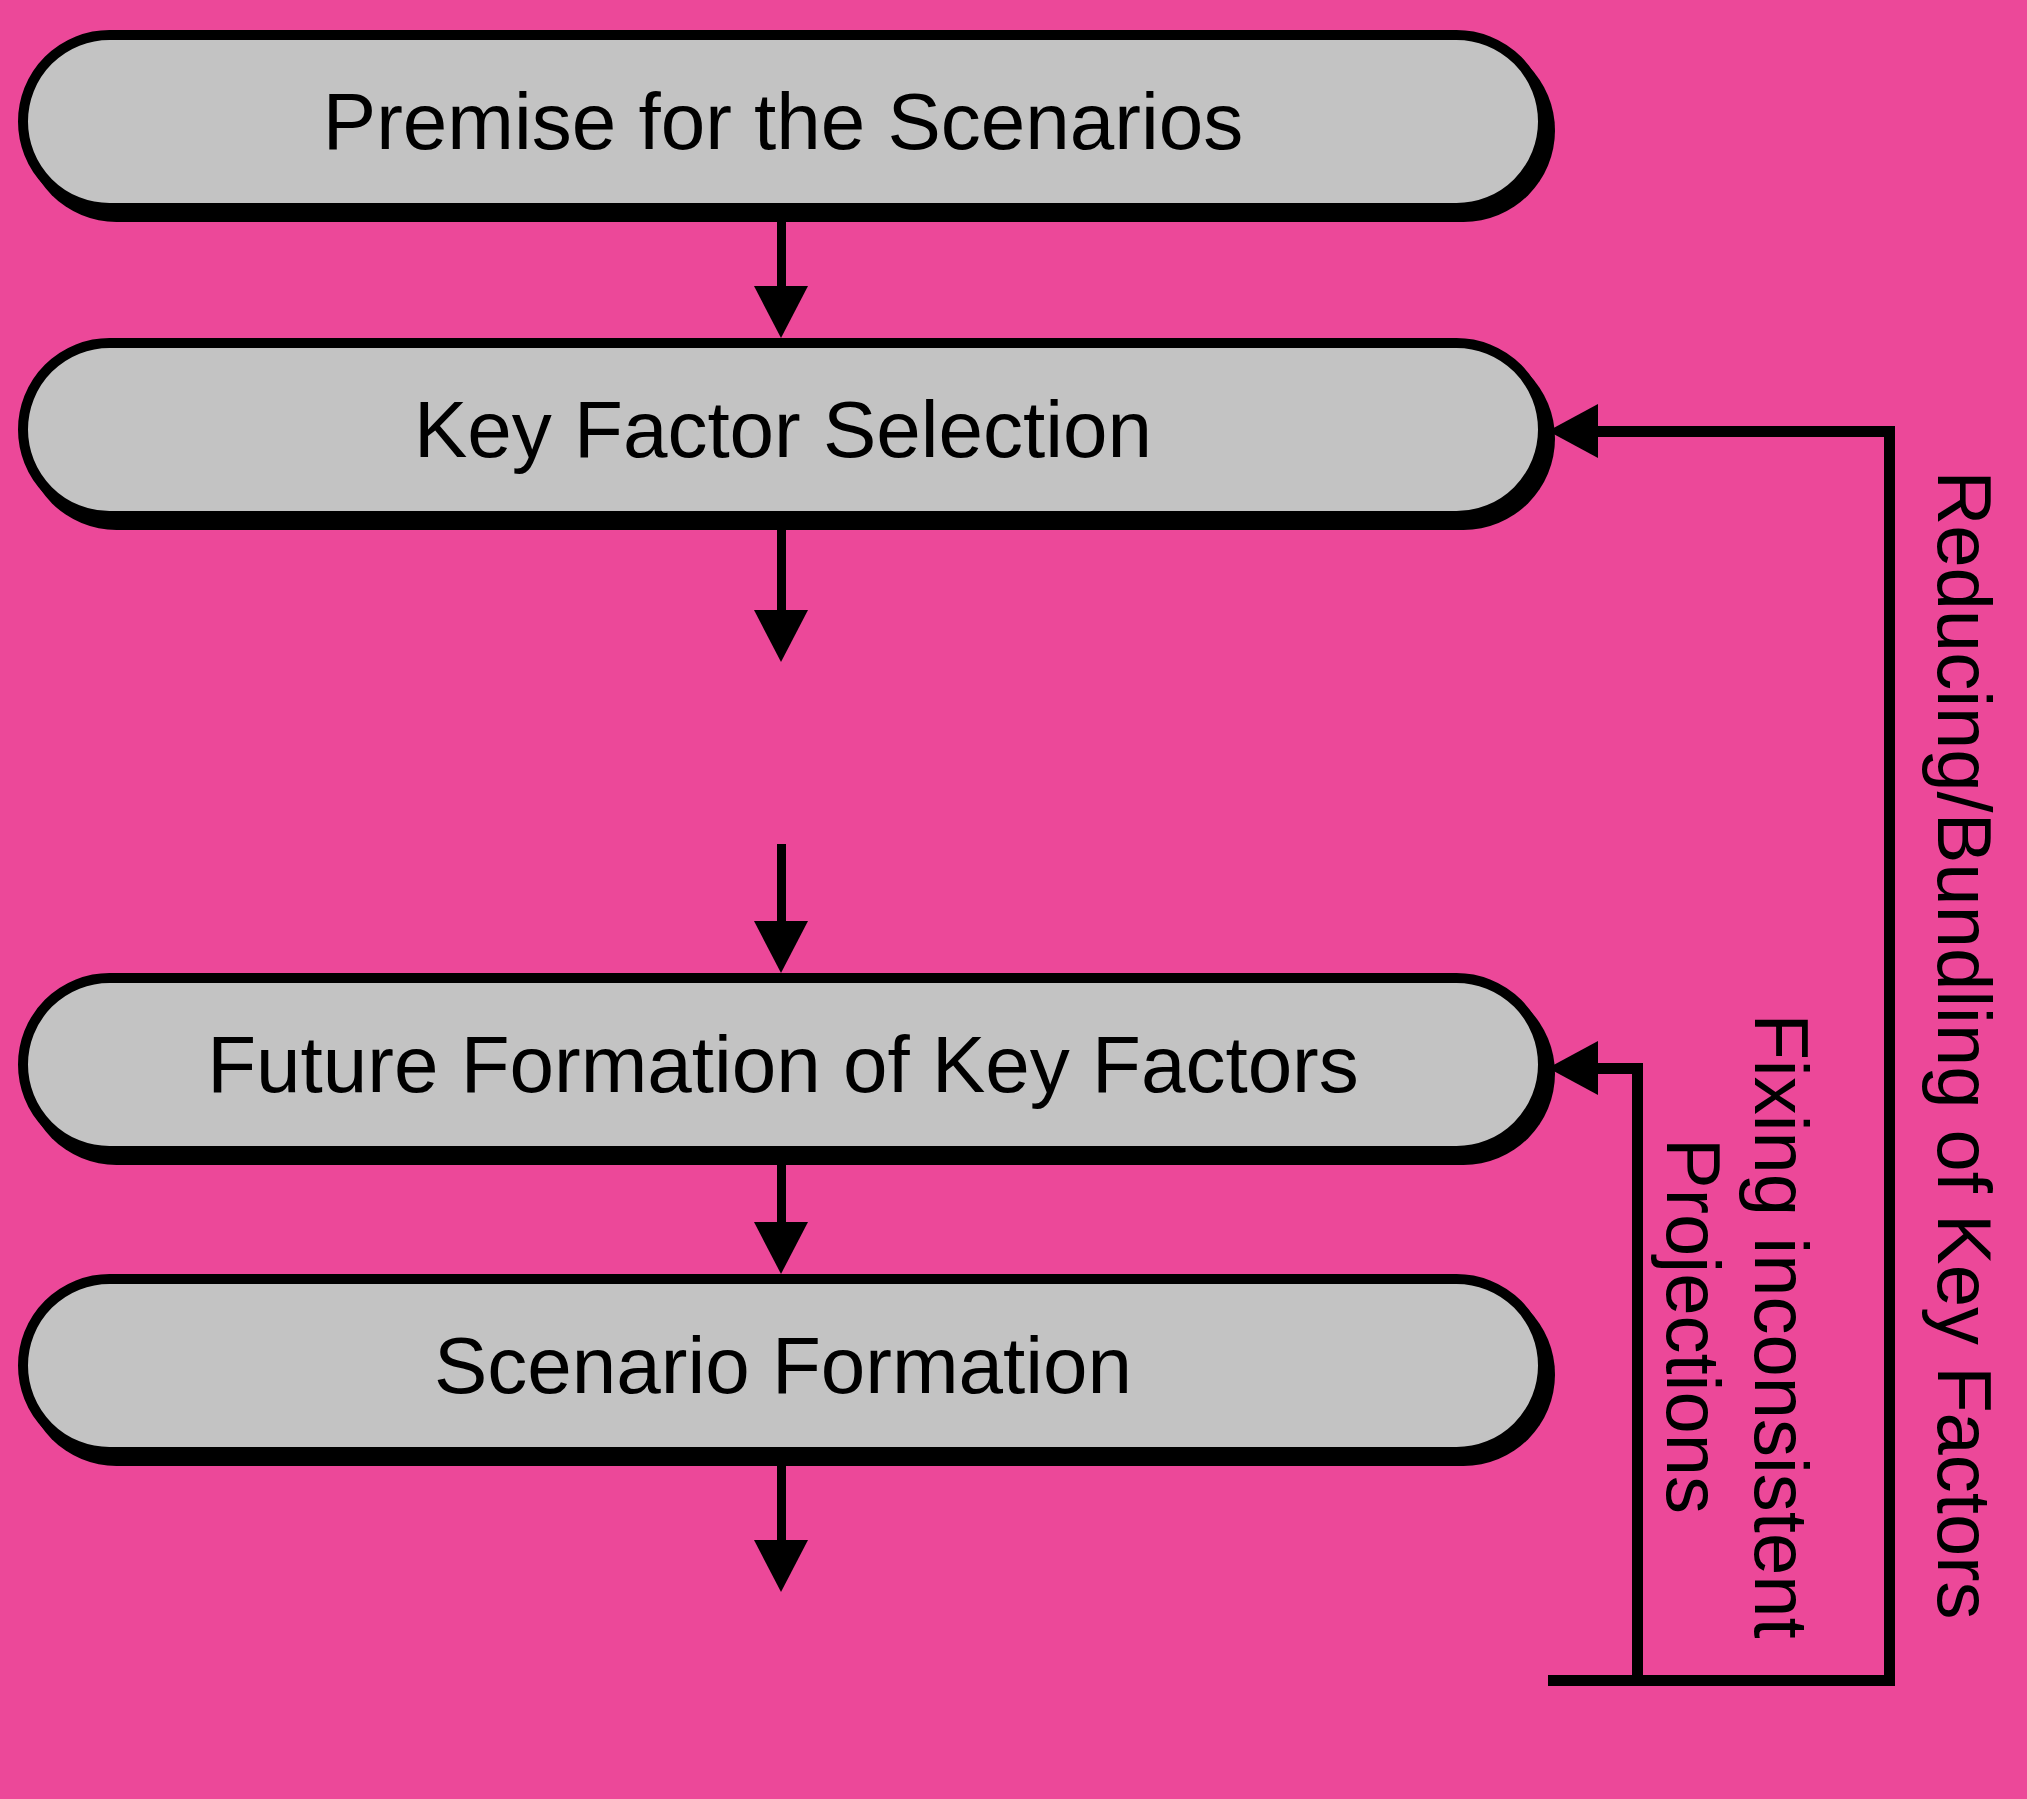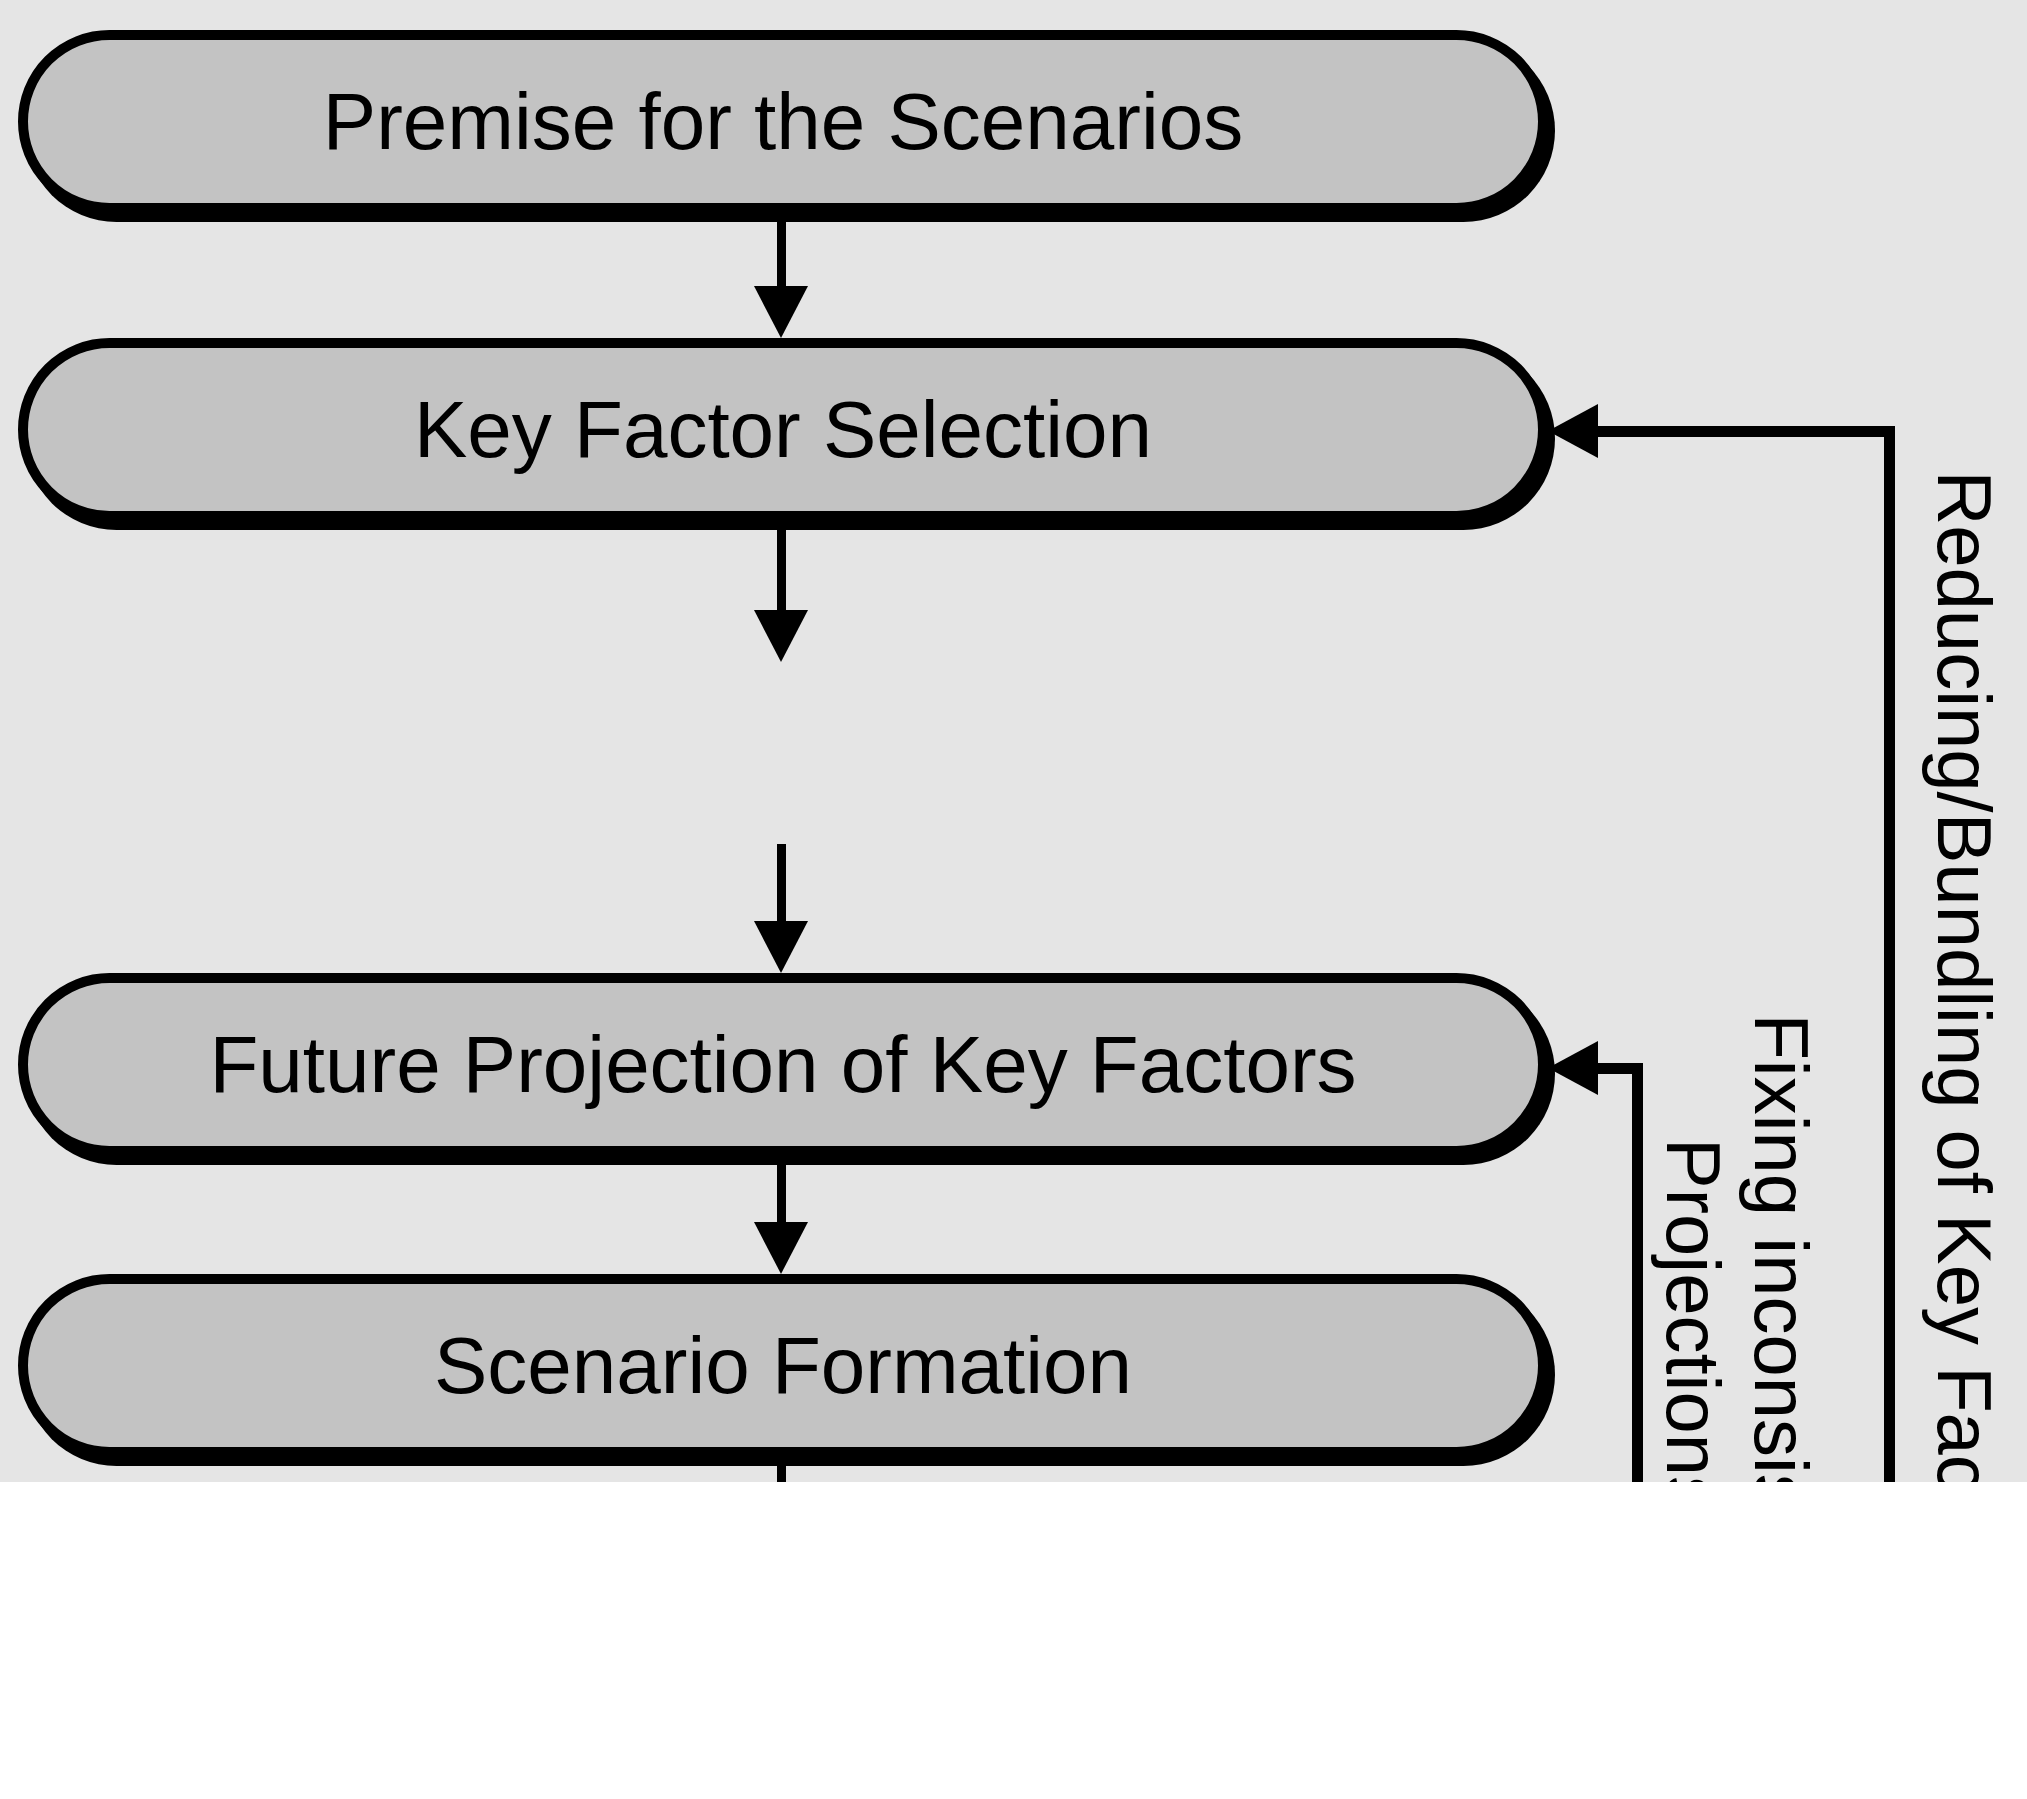--- a/index.html
+++ b/index.html
@@ -3,22 +3,22 @@
 <meta charset="utf-8">
 <style>
   html, body {
     margin: 0;
     padding: 0;
     background: #ffffff;
   }
   #canvas {
     position: relative;
     width: 2027px;
-    height: 1482px;
-    background: #e5e5e5;
+    height: 1799px;
+    background: #ec4899;
     font-family: "Liberation Sans", sans-serif;
     overflow: hidden;
   }
   .node {
     position: absolute;
     left: 18px;
     width: 1530px;
     height: 183px;
     box-sizing: border-box;
     background: #c3c3c3;
@@ -97,21 +97,21 @@
   <div class="node" style="top:30px">
     <span class="node-label">Premise for the Scenarios</span>
   </div>
 
   <div class="node" style="top:338px">
     <span class="node-label">Key Factor Selection</span>
   </div>
 
 
   <div class="node" style="top:973px">
-    <span class="node-label">Future Projection of Key Factors</span>
+    <span class="node-label">Future Formation of Key Factors</span>
   </div>
 
   <div class="node" style="top:1274px">
     <span class="node-label">Scenario Formation</span>
   </div>
 
 
   <div class="vline" style="left:777px; top:212px; height:79px"></div>
   <div class="arrow-down" style="left:754px; top:286px"></div>
 

